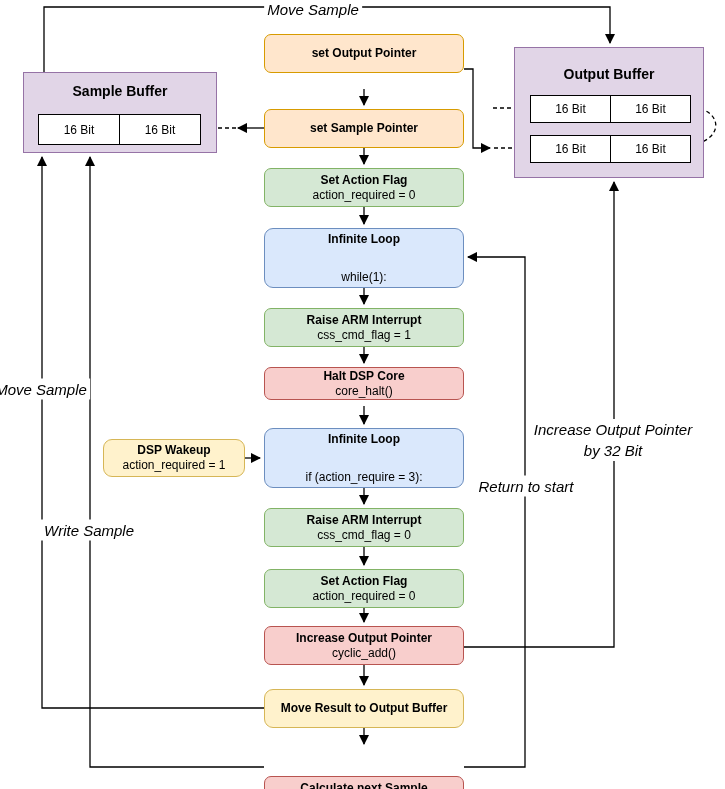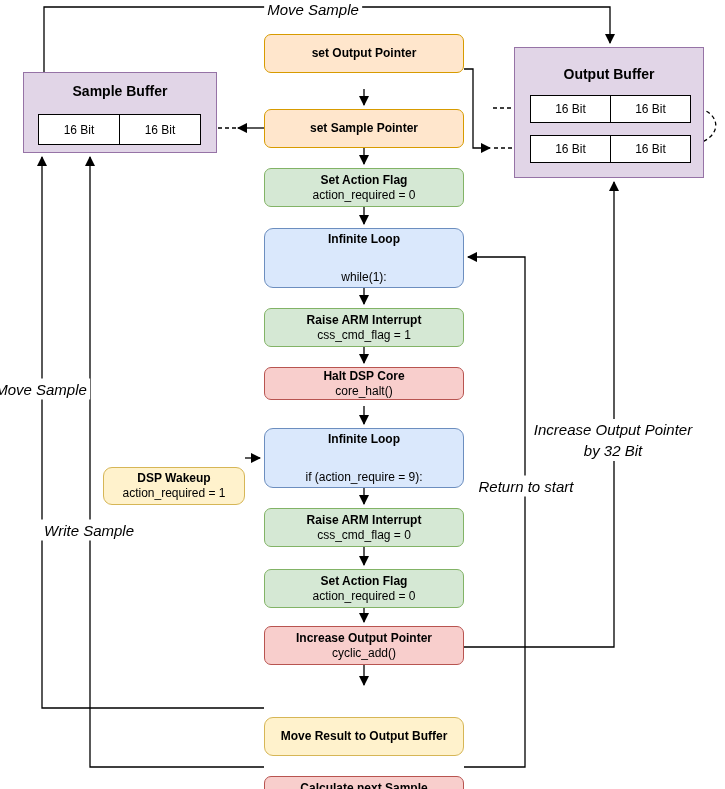--- a/index.html
+++ b/index.html
@@ -15,21 +15,21 @@
         border-radius:7px;display:flex;flex-direction:column;justify-content:center;
         align-items:center;text-align:center;line-height:1.25;padding:1px 4px;}
   .node .t{font-weight:bold;font-size:12px;white-space:nowrap;}
   .node .s{font-size:12px;white-space:nowrap;}
   .node.round{border-radius:9px;gap:23px;}
 
   .c-orange{background:var(--orange_fill);border-color:var(--orange_border);}
   .c-green {background:var(--green_fill); border-color:var(--green_border);}
   .c-blue  {background:var(--blue_fill);  border-color:var(--blue_border);}
   .c-red   {background:var(--red_fill);   border-color:var(--red_border);}
-  .c-yellow{background:var(--yellow_fill);border-color:var(--yellow_border);margin-top:28px;}
+  .c-yellow{background:var(--yellow_fill);border-color:var(--yellow_border);}
 
   
   .buffer{position:absolute;border:1px solid var(--purple_border);
           background:var(--purple_fill);}
   .buffer-title{position:absolute;left:0;right:0;text-align:center;
           font-weight:bold;font-size:14px;}
   .cellrow{position:absolute;display:flex;border:1px solid #000;background:#a16207;}
   .cell{flex:1;display:flex;align-items:center;justify-content:center;
         font-size:12px;border-right:1px solid #000;background:#fff;}
   .cell:last-child{border-right:none;}
@@ -129,21 +129,21 @@
     <div class="s">css_cmd_flag = 1</div>
   </div>
 
   <div class="node c-red" style="top:367px;height:33px;">
     <div class="t">Halt DSP Core</div>
     <div class="s">core_halt()</div>
   </div>
 
   <div class="node round c-blue" style="top:428px;height:60px;">
     <div class="t">Infinite Loop</div>
-    <div class="s">if (action_require = 9):</div>
+    <div class="s">if (action_require = 3):</div>
   </div>
 
   <div class="node c-green" style="top:508px;height:39px;">
     <div class="t">Raise ARM Interrupt</div>
     <div class="s">css_cmd_flag = 0</div>
   </div>
 
   <div class="node c-green" style="top:569px;height:39px;">
     <div class="t">Set Action Flag</div>
     <div class="s">action_required = 0</div>

